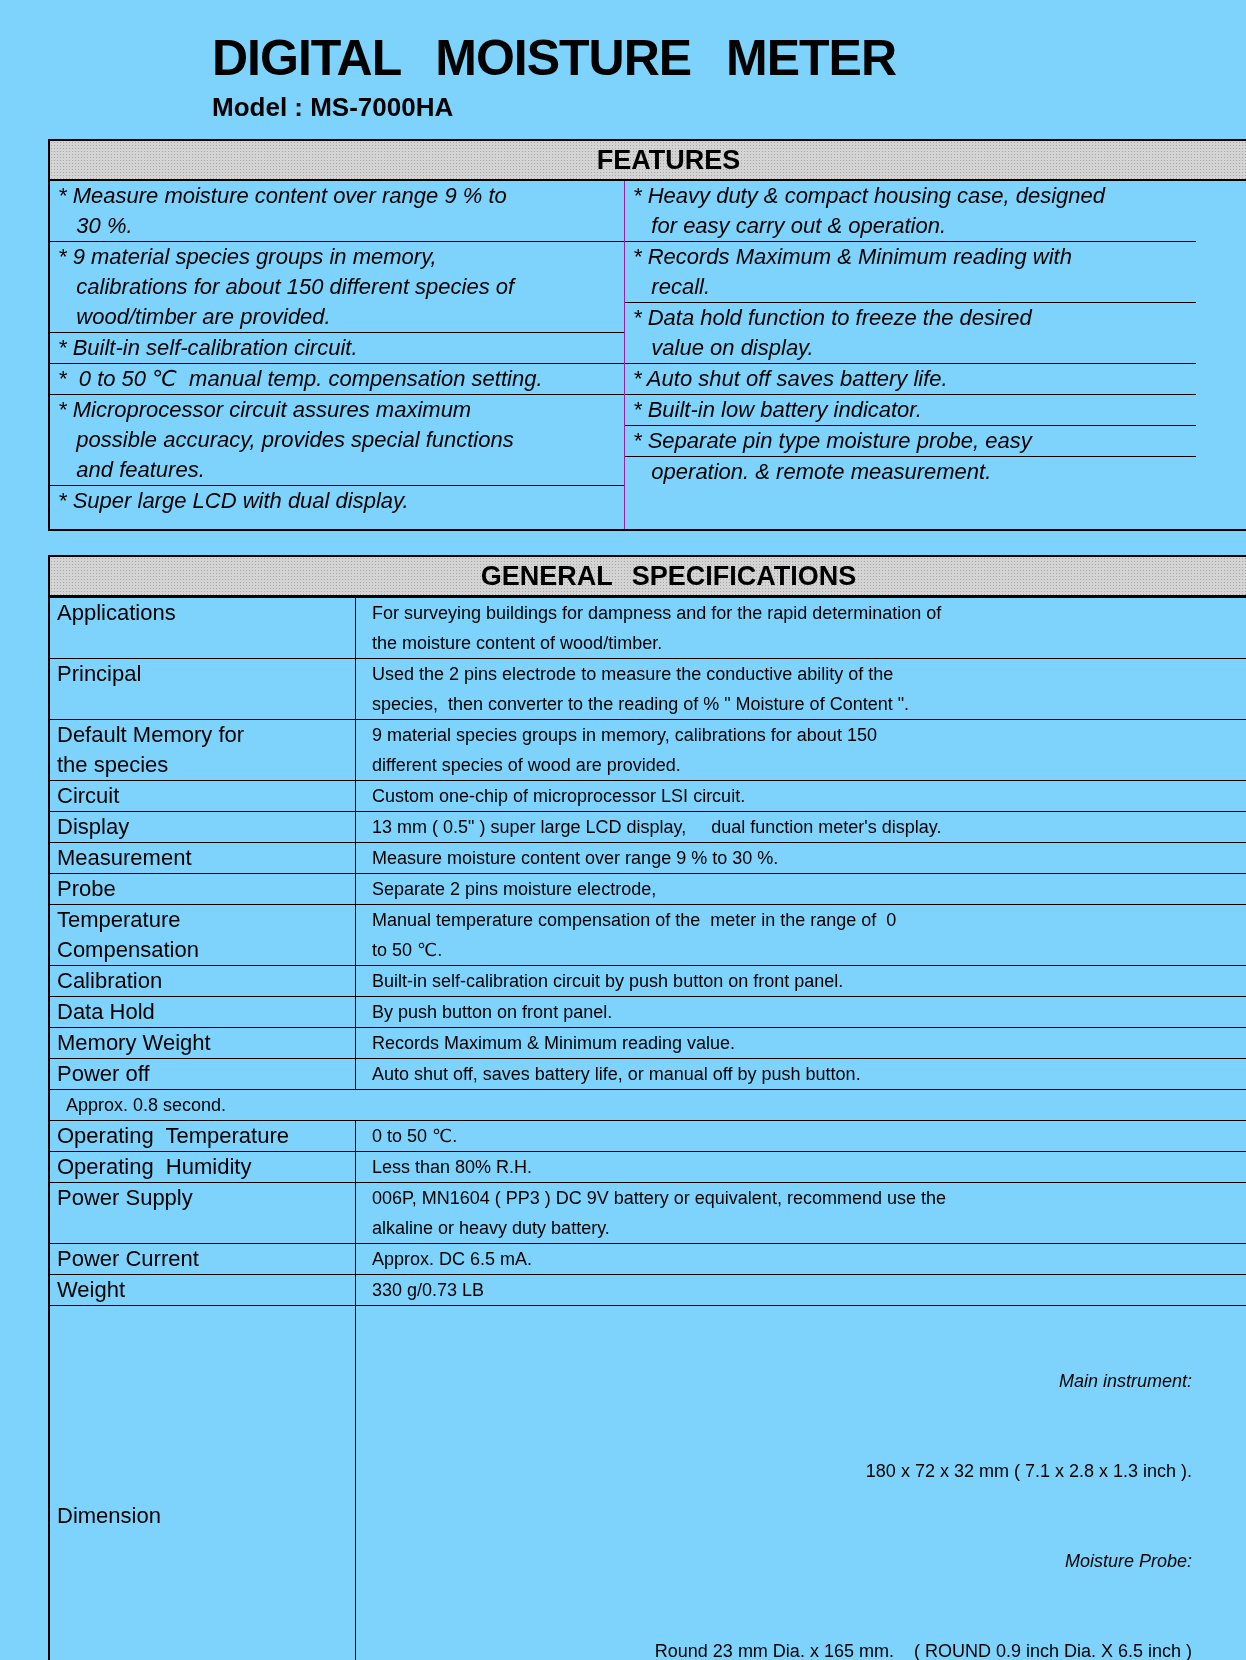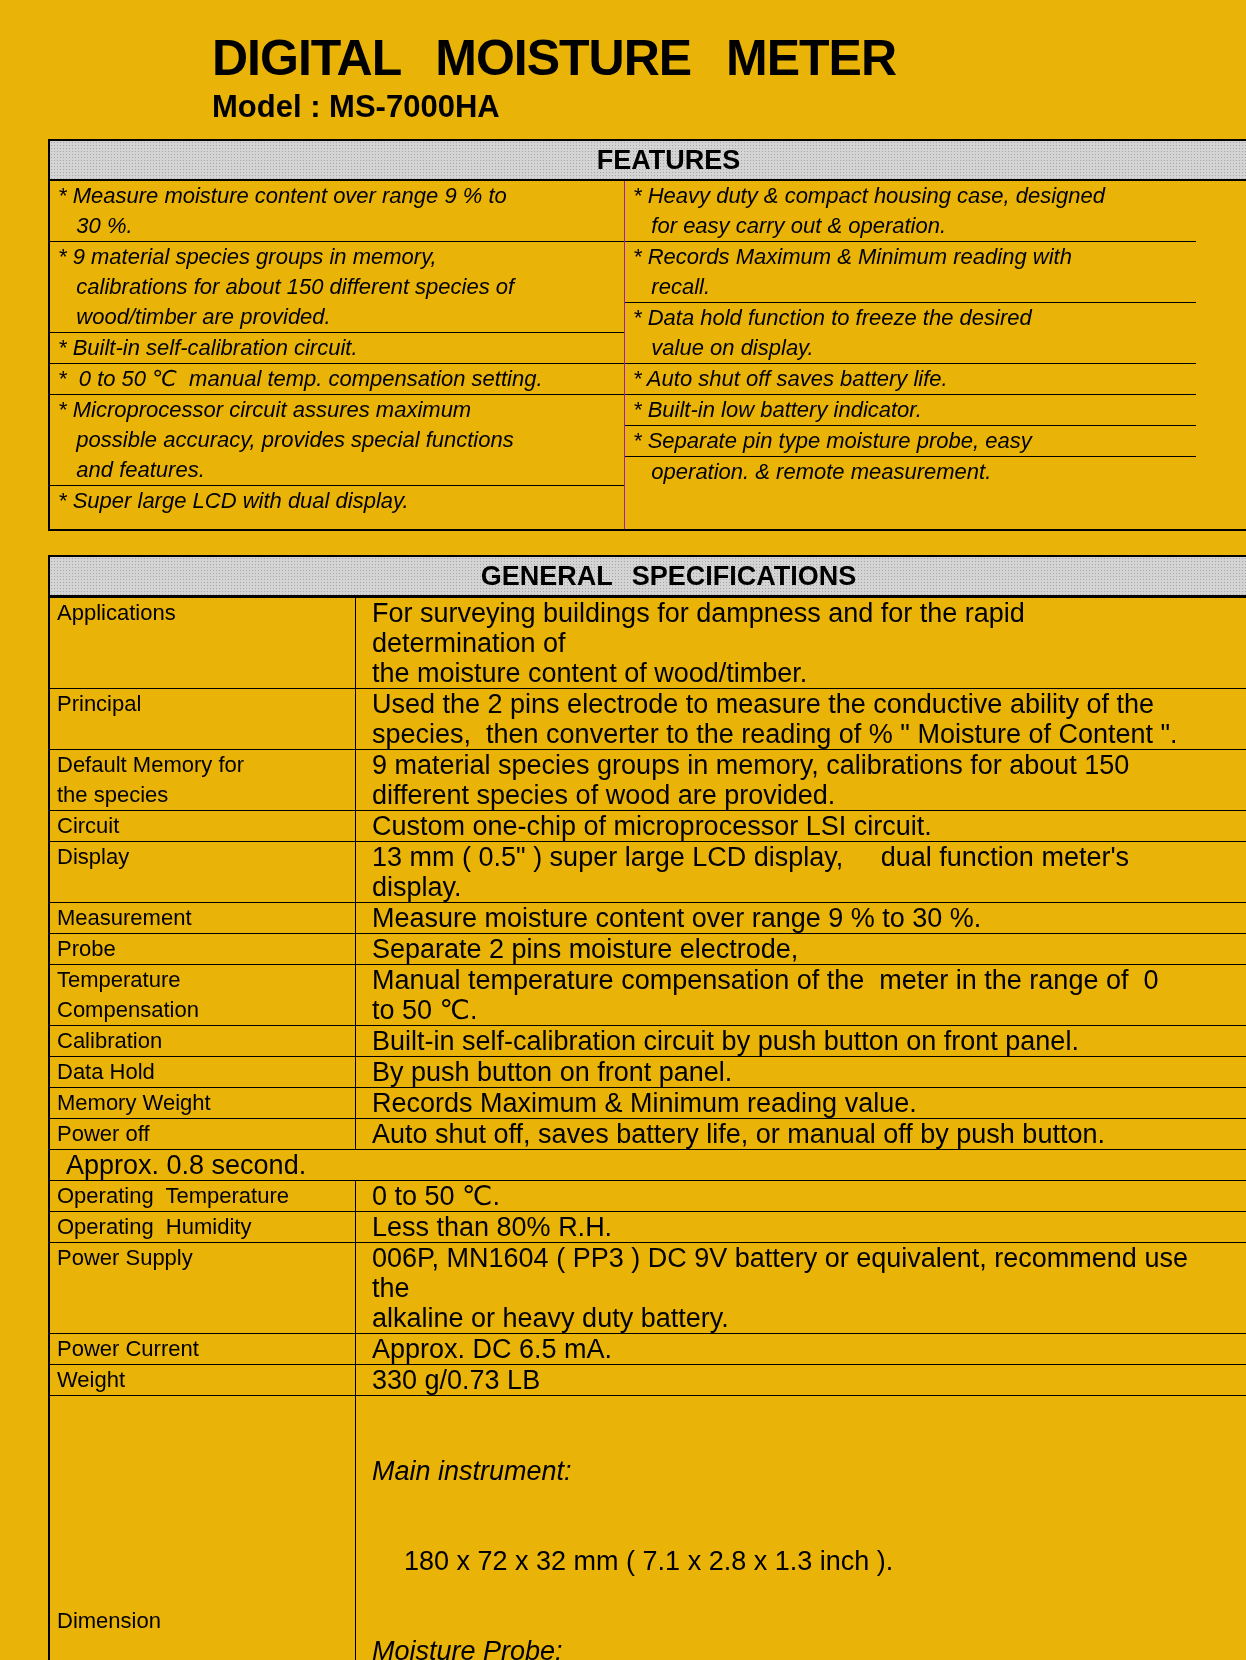--- a/index.html
+++ b/index.html
@@ -1,32 +1,32 @@
 <!DOCTYPE html>
 <html><head>
 <meta charset="utf-8">
 <style>
   * { margin:0; padding:0; box-sizing:border-box; }
   html,body { background:#ffffff; }
   .page {
     position:relative;
     width:1246px; height:1660px;
-    background:#eab308;
+    background:#7dd3fc;
     color:#000000;
     font-family:"Liberation Sans","DejaVu Sans",sans-serif;
     overflow:hidden;
   }
   
   .doc-header { padding:30px 0 0 212px; }
   .doc-title {
     font-size:50px; font-weight:700; letter-spacing:-1px;
     word-spacing:22px; line-height:56px; white-space:pre;
   }
   .doc-model {
-    font-size:31px; font-weight:700; line-height:36px; margin-top:3px;
+    font-size:26px; font-weight:700; line-height:36px; margin-top:3px;
     white-space:pre;
   }
   
   .tbl {
     margin-left:48px; width:1241px;
     border:2px solid #000;
   }
   .tbl-features { margin-top:14px; }
   .tbl-specs { margin-top:24px; }
   .tbl-header {
@@ -53,25 +53,25 @@
   .srow:first-child { border-top:none; }
   .slabel {
     width:306px; border-right:1px solid #000;
     padding:0 4px 0 7px;
     font-size:22px; line-height:30px;
     white-space:pre-wrap;
   }
   .svalue {
     width:842px;
     padding:0 6px 0 16px;
-    font-size:27px; line-height:30px;
+    font-size:18px; line-height:30px;
     white-space:pre-wrap;
   }
   .srow-dimension .slabel { display:flex; align-items:center; }
-  .line { line-height:30px; white-space:pre-wrap; }
+  .line { line-height:30px; white-space:pre-wrap;text-align:right; }
   .line.italic { font-style:italic; }
   .line.indent { padding-left:32px; }
 </style>
 </head>
 <body>
 
 <div class="page">
 
   <div class="doc-header">
     <div class="doc-title">DIGITAL MOISTURE METER</div>

